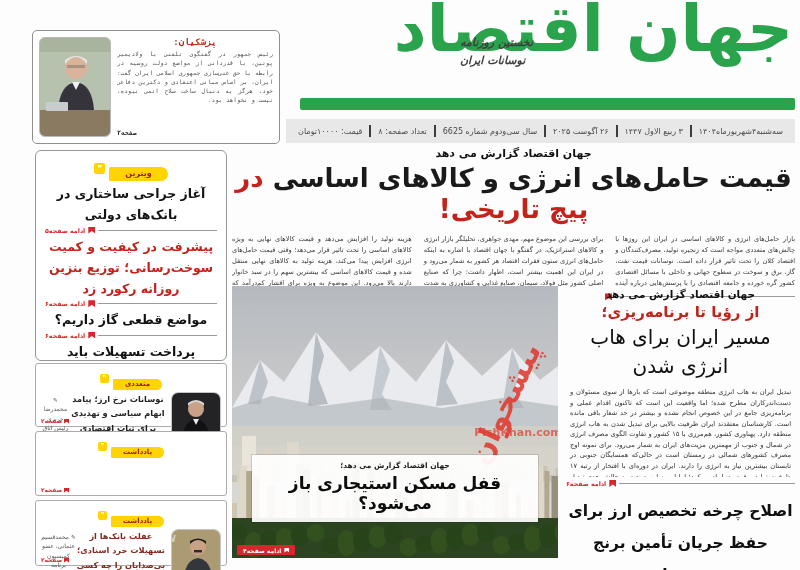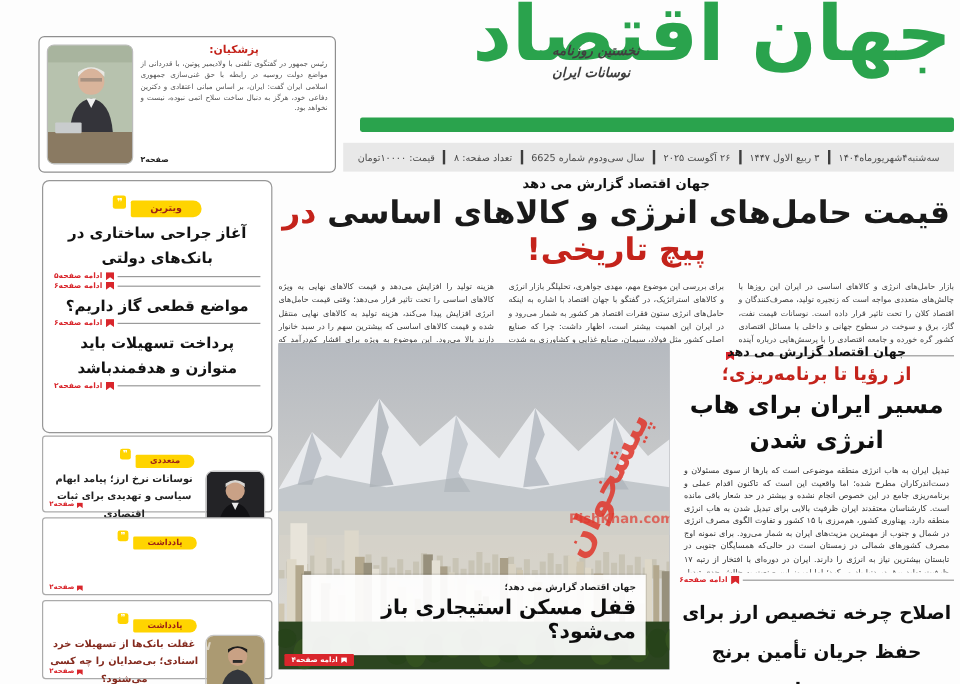--- a/index.html
+++ b/index.html
@@ -11,21 +11,21 @@
              letter-spacing:-2px;white-space:nowrap;}
   .logo-bar{position:absolute;left:0;right:0;bottom:6px;height:12px;background:#2aa34d;border-radius:2px;}
   .tagline{position:absolute;left:160px;top:30px;font-size:11px;font-weight:bold;color:#3f3f3f;
            text-align:left;line-height:1.6;font-style:italic;}
   .date-bar{position:absolute;left:286px;right:5px;top:119px;height:24px;background:#e8e8e8;
             display:flex;align-items:center;justify-content:space-between;padding:0 12px;
             font-size:8px;color:#4a4a4a;font-weight:500;}
   .date-sep{width:2px;height:12px;background:#3d3d3d;margin:0 4px;}
   
   .pez-box{position:absolute;left:32px;top:30px;width:248px;height:114px;background:#fff;
-           border:1.5px solid #8f8f8f;border-radius:5px;display:flex;gap:6px;padding:6px;box-sizing:border-box;}
+           border:1.5px solid #8f8f8f;border-radius:5px;display:flex;gap:6px;padding:6px;box-sizing:border-box;font-family:Liberation Mono, monospace;}
   .pez-text{flex:1;display:flex;flex-direction:column;}
   .pez-kicker{font-size:9px;font-weight:bold;color:#c4231b;text-align:center;}
   .pez-title{font-size:10.5px;font-weight:bold;text-align:center;line-height:1.55;color:#111;}
   .pez-body{font-size:6px;color:#555;text-align:justify;line-height:1.55;margin-top:2px;flex:1;overflow:hidden;}
   .pez-page{font-size:6.5px;font-weight:bold;color:#222;text-align:left;}
   .pez-photo{flex:none;width:70px;height:98px;border:1px solid #bbb;border-radius:6px;overflow:hidden;background:#b9c4b2;}
   
   .lead{position:absolute;left:232px;right:5px;top:147px;height:138px;}
   .kicker{font-size:11px;font-weight:bold;text-align:center;color:#111;}
   .lead-headline{font-size:26px;font-weight:bold;text-align:center;margin-top:3px;line-height:1.2;}
@@ -47,43 +47,43 @@
   .vitrine{position:absolute;left:35px;top:150px;width:192px;height:211px;background:#fff;
            border:1.5px solid #979797;border-radius:6px;box-sizing:border-box;padding:4px 9px 2px;}
   .v-title{font-size:12.5px;font-weight:bold;text-align:center;line-height:1.7;color:#131313;margin-top:2px;}
   .v-red{color:#c4231b;}
   .v-cont{margin-top:1px;}
   
   .op-box{position:absolute;left:35px;width:192px;background:#fff;border:1px solid #ababab;
           border-radius:3px;box-sizing:border-box;padding:3px 5px 10px;}
   .op-row{display:flex;gap:5px;margin-top:2px;}
   .op-photo{flex:none;width:48px;height:46px;border:1px solid #c5c5c5;border-radius:7px;overflow:hidden;}
-  .op-text{flex:1;display:flex;flex-direction:column;justify-content:center;}
+  .op-text{flex:1;display:flex;flex-direction:row;justify-content:center;}
   .op-title{font-size:8.2px;font-weight:bold;text-align:center;line-height:1.8;color:#222;}
   .op-title-red{color:#842a1e;}
   .op-author{font-size:6px;color:#555;text-align:center;line-height:1.6;margin-top:3px;}
   .pen-icon{font-size:5.5px;color:#333;}
   .op-page{position:absolute;bottom:2px;left:5px;display:flex;align-items:center;gap:2px;}
   .op-page .flag{width:5px;height:5px;}
   .op-page span{font-size:5.8px;font-weight:bold;color:#d9262c;}
   
   .photo-block{position:absolute;left:232px;top:286px;width:326px;height:272px;background:#9aa0a8;overflow:hidden;}
-  .photo-overlay{position:absolute;left:20px;right:20px;bottom:12px;background:rgba(255,255,255,.93);
-                 text-align:right;padding:6px 8px 9px;box-shadow:0 0 0 1px rgba(0,0,0,.12);}
+  .photo-overlay{position:absolute;left:20px;right:20px;bottom:36px;background:rgba(255,255,255,.93);
+                 text-align:center;padding:6px 8px 9px;box-shadow:0 0 0 1px rgba(0,0,0,.12);}
   .po-kicker{font-size:7.5px;font-weight:bold;color:#1c1c1c;}
   .po-title{font-size:17px;font-weight:bold;color:#0d0d0d;margin-top:3px;}
   .photo-tag{position:absolute;left:5px;bottom:3px;background:#d9262c;color:#fff;display:flex;
              align-items:center;gap:3px;padding:1.5px 6px;border-radius:1px;}
   .photo-tag .flag{background:#fff;width:5px;height:5px;}
   .photo-tag span{font-size:6px;font-weight:bold;}
   
   .hub{position:absolute;left:566px;right:5px;top:288px;height:278px;}
   .hub-kicker{font-size:10.5px;font-weight:bold;text-align:center;color:#111;}
   .hub-red{font-size:15px;font-weight:bold;text-align:center;color:#c4231b;margin-top:3px;}
-  .hub-black{font-size:20px;font-weight:bold;text-align:center;color:#0f0f0f;line-height:1.45;margin-top:2px;}
+  .hub-black{font-size:20px;font-weight:normal;text-align:center;color:#0f0f0f;line-height:1.45;margin-top:2px;}
   .hub-body{font-size:6.7px;line-height:1.58;text-align:justify;color:#333;margin-top:6px;
             height:90px;overflow:hidden;padding:0 4px;}
   .rice-title{font-size:15.5px;font-weight:bold;text-align:center;color:#0f0f0f;line-height:2.05;margin-top:9px;}
 </style>
 </head>
 <body>
 
 <div class="page">
 
   <div class="masthead">
@@ -147,20 +147,21 @@
     <div class="tab-row">
       <div class="tab-pill">ویترین</div>
       <div class="tab-quote">❞</div>
     </div>
     <div class="v-title">آغاز جراحی ساختاری در بانک‌های دولتی</div>
     <div class="cont v-cont">
       <div class="cont-line"></div>
       <div class="flag"></div>
       <div class="cont-text">ادامه صفحه۵</div>
     </div>
+    <div class="v-title v-red">پیشرفت در کیفیت و کمیت سوخت‌رسانی؛ توزیع بنزین روزانه رکورد زد</div>
     <div class="cont v-cont">
       <div class="cont-line"></div>
       <div class="flag"></div>
       <div class="cont-text">ادامه صفحه۶</div>
     </div>
     <div class="v-title">مواضع قطعی گاز داریم؟</div>
     <div class="cont v-cont">
       <div class="cont-line"></div>
       <div class="flag"></div>
       <div class="cont-text">ادامه صفحه۶</div>

